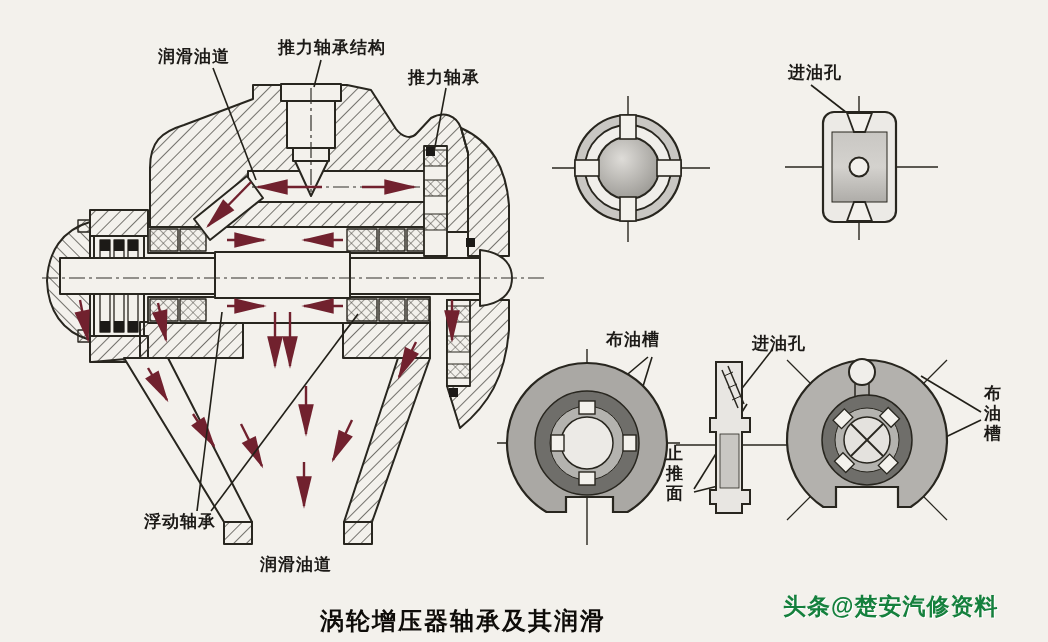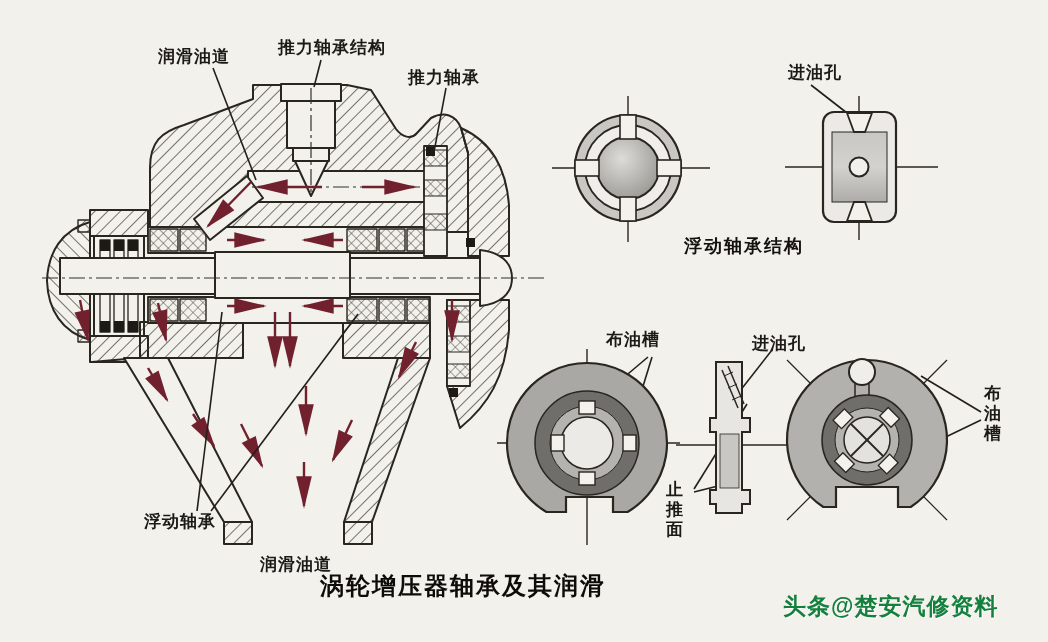--- a/index.html
+++ b/index.html
@@ -243,23 +243,22 @@
   </g>
 </svg>
 
 <div class="lbl" style="left:158px;top:45px;">润滑油道</div>
 <div class="lbl" style="left:278px;top:36px;">推力轴承结构</div>
 <div class="lbl" style="left:408px;top:66px;">推力轴承</div>
 <div class="lbl" style="left:128px;top:510px;margin-left:16px;">浮动轴承</div>
 <div class="lbl" style="left:260px;top:553px;">润滑油道</div>
 
 <div class="lbl" style="left:788px;top:61px;">进油孔</div>
-<div class="caption" style="left:684px;top:234px;">浮动轴承结构</div>
 
 <div class="lbl" style="left:606px;top:328px;">布油槽</div>
 <div class="lbl" style="left:752px;top:332px;">进油孔</div>
-<div class="lbl lbl-v" style="left:666px;top:480px;">止推面</div>
+<div class="lbl lbl-v" style="left:666px;top:444px;">止推面</div>
 <div class="lbl lbl-v" style="left:984px;top:384px;">布油槽</div>
 
-<div class="title" style="left:320px;top:570px;">涡轮增压器轴承及其润滑</div>
+<div class="title" style="left:320px;top:605px;">涡轮增压器轴承及其润滑</div>
 <div class="watermark" style="left:783px;top:591px;">头条@楚安汽修资料</div>
 
 </div>
 
 </body></html>

